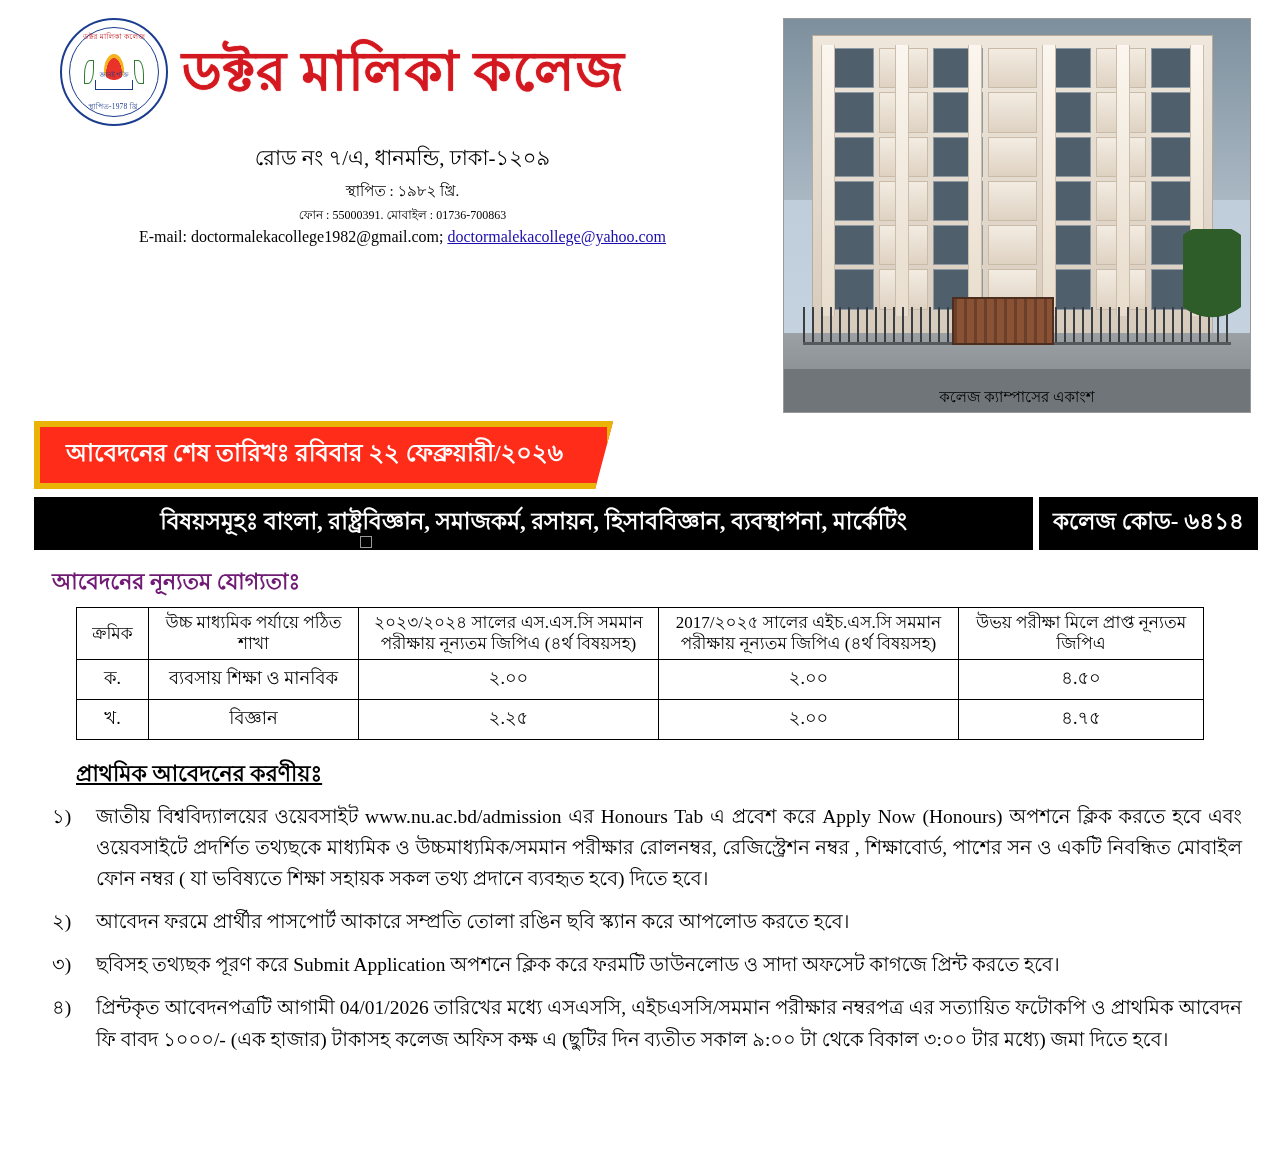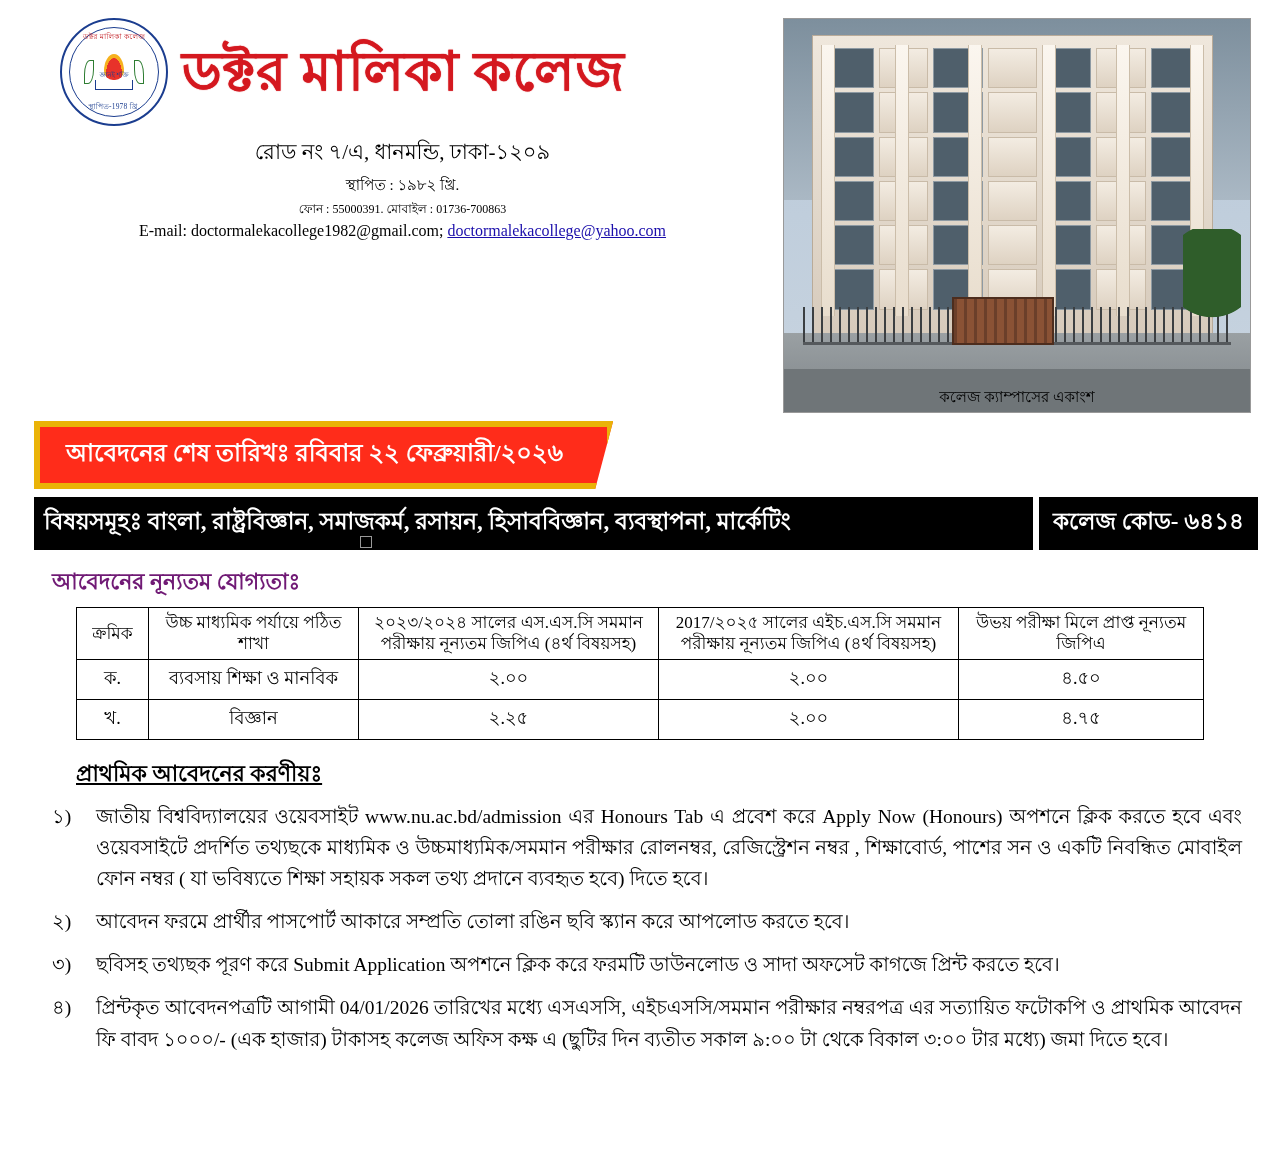--- a/index.html
+++ b/index.html
@@ -60,21 +60,21 @@
   .college-name {
     font-family: "Liberation Serif", serif;
     font-size: 54px;
     font-weight: bold;
     color: #d4181f;
     line-height: 1.05;
     letter-spacing: 1px;
     text-shadow: 0 0 1px #d4181f;
   }
 
-  .addr { text-align:center; margin-top: 10px; }
+  .addr { text-align:center; margin-top: 16px; }
   .addr .l1 { font-size: 21px; margin-bottom: 2px; }
   .addr .l2 { font-size: 15px; margin-bottom: 2px; }
   .addr .l3 { font-size: 12px; margin-bottom: 2px; }
   .addr .l4 { font-size: 16px; }
   .addr a { color:#1a0dab; text-decoration: underline; }
 
   
   .photo-wrap {
     width: 468px; height: 395px;
     border: 1px solid #999;
@@ -116,21 +116,21 @@
     display:inline-block;
     background:#ff2c1a; color:#ffffff; font-weight:bold;
     font-size: 24px; padding: 7px 26px 9px 26px;
     border: 6px solid #eab308;
     clip-path: polygon(0 0, 100% 0, calc(100% - 18px) 100%, 0 100%);
     padding-right: 44px;
   }
 
   
   .subject-row { display:flex; margin: 8px 22px 0 34px; gap: 6px; align-items:stretch; }
-  .subjects { background:#000; color:#fff; font-size: 23px; font-weight:bold; padding: 6px 10px 8px 10px; flex: 1 1 auto; }
+  .subjects { background:#000; color:#fff; font-size: 23px; font-weight:bold; padding: 6px 10px 8px 10px; flex: 1 1 auto; text-align: center; }
   .code { background:#000; color:#fff; font-size: 23px; font-weight:bold; padding: 6px 14px 8px 14px; white-space:nowrap; }
 
   
   .elig-title { color:#701a75; font-weight:bold; font-size: 22px; margin: 14px 0 6px 52px; }
   .elig-box { position:absolute; left: 360px; top: 536px; width:12px;height:12px; border:1px solid #999; }
 
   table.elig { width: calc(100% - 152px); margin: 0 0 0 76px; border-collapse: collapse; }
   table.elig td, table.elig th { border: 1.3px solid #000; text-align:center; font-size: 17px; padding: 3px 4px; font-weight:normal;}
   table.elig thead td { font-size: 17px; line-height:1.25; padding: 4px 6px; }
   table.elig td.v { font-size: 18px; padding: 4px; }

